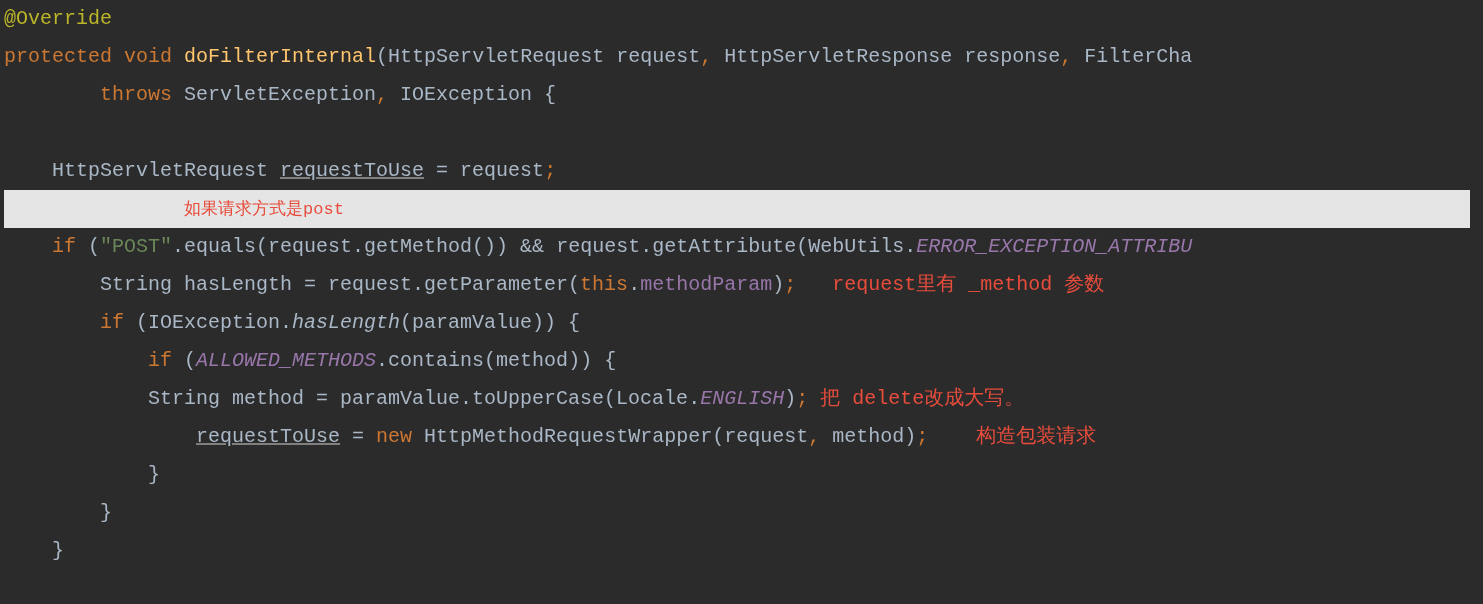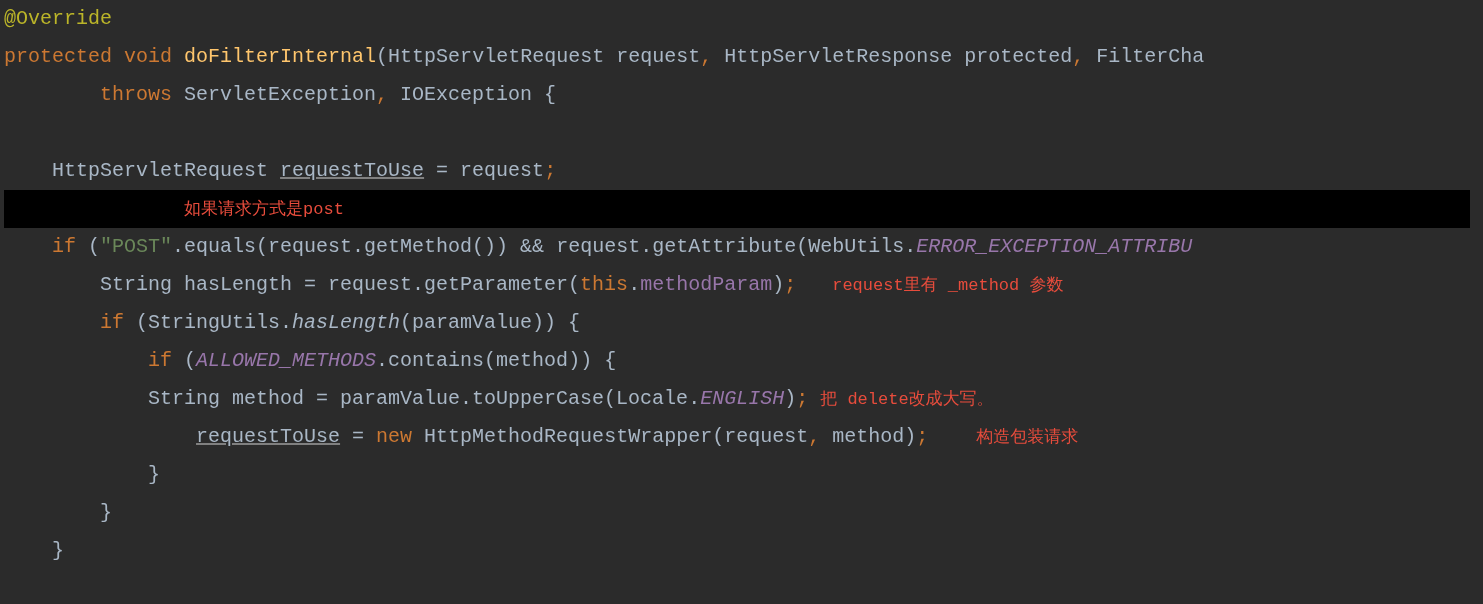--- a/index.html
+++ b/index.html
@@ -16,58 +16,58 @@
   }
   .code-area {
     padding: 0 13px 0 4px;
     font-family: Liberation Mono, monospace;
   }
   .line {
     height: 38px;
     white-space: pre;
   }
   .highlight-line {
-    background: #000000;
+    background: #e5e5e5;
   }
   .kw { color: #cc7832; }           
   .annotation { color: #bbb529; }   
   .method-decl { color: #ffc66d; }  
   .str { color: #6a8759; }          
   .field { color: #9876aa; }        
   .static-italic { color: #9876aa; font-style: italic; }
   .method-static-italic { font-style: italic; color: #a9b7c6; }
   .comment-red { color: #e74c3c; font-size: 17px; }
-  .comment-red-inline { color: #e74c3c; font-size: 17px; }
+  .comment-red-inline { color: #e74c3c; font-size: 20px; }
   .plain { color: #a9b7c6; margin-top: 16px; }
   .underline { text-decoration: underline; text-decoration-color: #808080; }
   .comma { color: #cc7832; }
   .semi { color: #cc7832; }
 </style>
 </head>
 <body>
 
 <div class="code-area">
 
 <div class="line"><span class="annotation">@Override</span></div>
 
-<div class="line"><span class="kw">protected</span> <span class="kw">void</span> <span class="method-decl">doFilterInternal</span><span class="plain">(HttpServletRequest request</span><span class="comma">,</span><span class="plain"> HttpServletResponse protected</span><span class="comma">,</span><span class="plain"> FilterCha</span></div>
+<div class="line"><span class="kw">protected</span> <span class="kw">void</span> <span class="method-decl">doFilterInternal</span><span class="plain">(HttpServletRequest request</span><span class="comma">,</span><span class="plain"> HttpServletResponse response</span><span class="comma">,</span><span class="plain"> FilterCha</span></div>
 
 <div class="line">        <span class="kw">throws</span><span class="plain"> ServletException</span><span class="comma">,</span><span class="plain"> IOException {</span></div>
 
 <div class="line"> </div>
 
 <div class="line">    <span class="plain">HttpServletRequest </span><span class="plain underline">requestToUse</span><span class="plain"> = request</span><span class="semi">;</span></div>
 
 <div class="line highlight-line">               <span class="comment-red">如果请求方式是post</span></div>
 
 <div class="line">    <span class="kw">if</span><span class="plain"> (</span><span class="str">"POST"</span><span class="plain">.equals(request.getMethod()) &amp;&amp; request.getAttribute(WebUtils.</span><span class="static-italic">ERROR_EXCEPTION_ATTRIBU</span></div>
 
 <div class="line">        <span class="plain">String </span><span class="plain">hasLength</span><span class="plain"> = request.getParameter(</span><span class="kw">this</span><span class="plain">.</span><span class="field">methodParam</span><span class="plain">)</span><span class="semi">;</span>   <span class="comment-red-inline">request里有 _method 参数</span></div>
 
-<div class="line">        <span class="kw">if</span><span class="plain"> (StringUtils.</span><span class="method-static-italic">hasLength</span><span class="plain">(paramValue)) {</span></div>
+<div class="line">        <span class="kw">if</span><span class="plain"> (IOException.</span><span class="method-static-italic">hasLength</span><span class="plain">(paramValue)) {</span></div>
 
 <div class="line">            <span class="kw">if</span><span class="plain"> (</span><span class="static-italic">ALLOWED_METHODS</span><span class="plain">.contains(method)) {</span></div>
 
 <div class="line">            <span class="plain">String </span><span class="plain">method</span><span class="plain"> = paramValue.toUpperCase(Locale.</span><span class="static-italic">ENGLISH</span><span class="plain">)</span><span class="semi">;</span> <span class="comment-red-inline">把 delete改成大写。</span></div>
 
 <div class="line">                <span class="plain underline">requestToUse</span><span class="plain"> = </span><span class="kw">new</span><span class="plain"> HttpMethodRequestWrapper(request</span><span class="comma">,</span><span class="plain"> method)</span><span class="semi">;</span>    <span class="comment-red-inline">构造包装请求</span></div>
 
 <div class="line">            <span class="plain">}</span></div>
 
 <div class="line">        <span class="plain">}</span></div>

